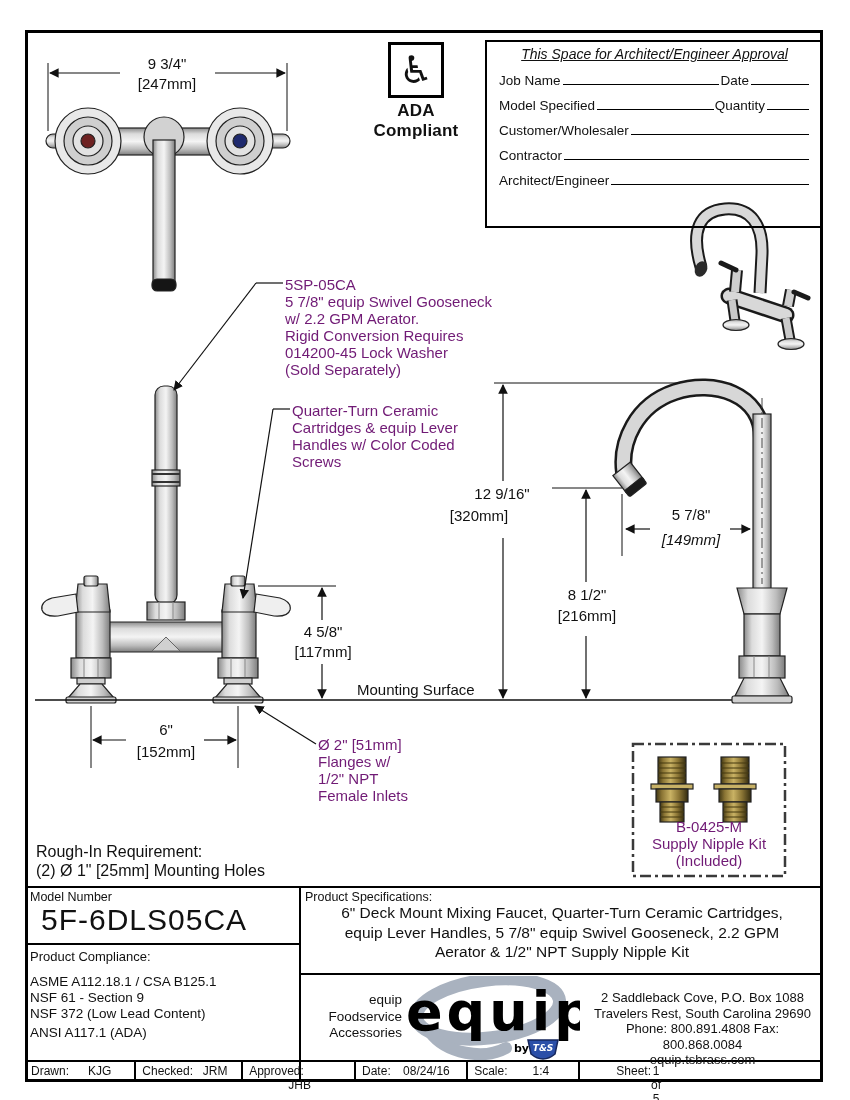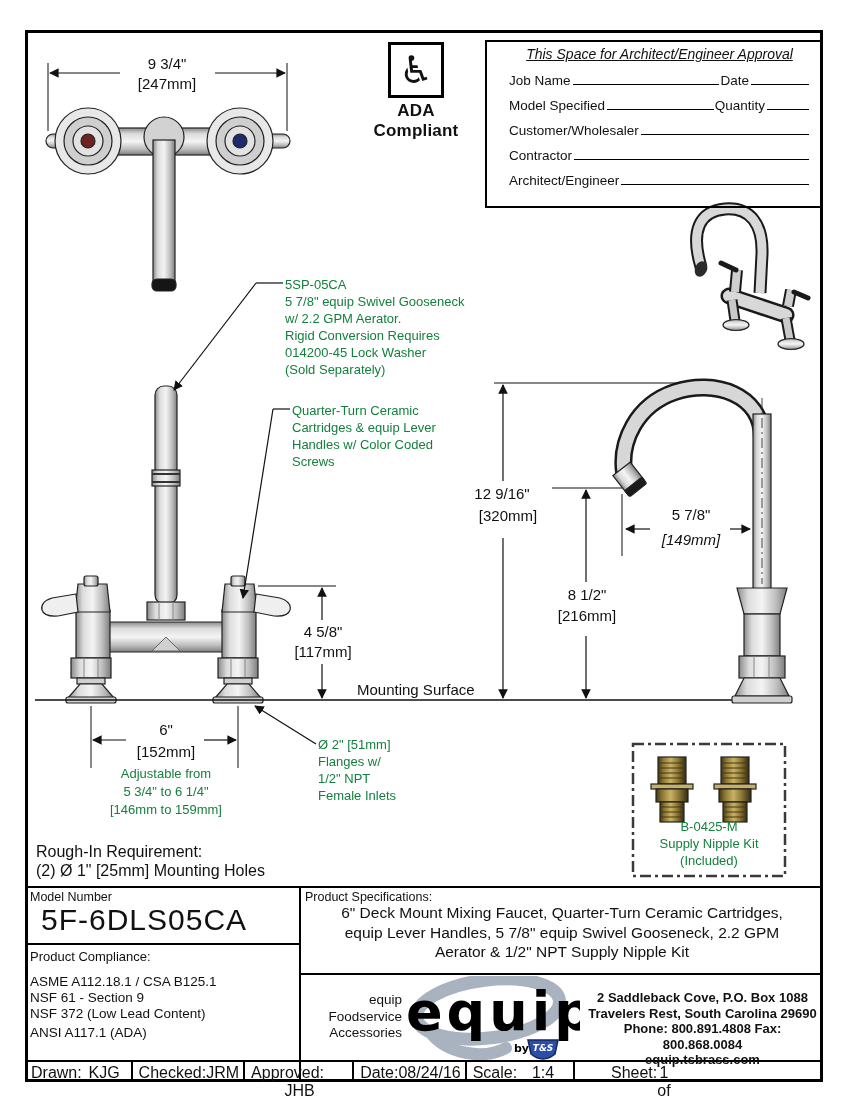--- a/index.html
+++ b/index.html
@@ -1,47 +1,47 @@
 <!DOCTYPE html>
 <html><head>
 <meta charset="utf-8">
 <style>
   html,body{margin:0;padding:0;background:#fff;}
   #page{position:relative;width:850px;height:1100px;background:#fff;overflow:hidden;
         font-family:"Liberation Sans","DejaVu Sans",sans-serif;color:#111;}
   .abs{position:absolute;}
   .lbl{position:absolute;font-size:15px;line-height:17px;color:#111;white-space:nowrap;}
-  .blk{position:absolute;font-size:13px;line-height:17px;color:#15803d;}
+  .blk{position:absolute;font-size:15px;line-height:17px;color:#701a75;}
   .ctr{text-align:center;}
   .hline{position:absolute;background:#000;height:2px;}
   .vline{position:absolute;background:#000;width:2px;}
   #border{position:absolute;left:25px;top:30px;width:798px;height:1052px;border:3px solid #000;box-sizing:border-box;}
   svg{position:absolute;left:0;top:0;}
   
-  .appr{position:absolute;left:485px;top:40px;width:337px;height:168px;border:2px solid #000;
-        box-sizing:border-box;padding:4px 10px 0 22px;font-size:13.5px;}
+  .appr{position:absolute;left:485px;top:40px;width:337px;height:188px;border:2px solid #000;
+        box-sizing:border-box;padding:4px 10px 0 12px;font-size:13.5px;}
   .appr-title{text-align:center;font-style:italic;text-decoration:underline;font-size:14px;margin-bottom:1px;}
   .arow{display:flex;align-items:flex-end;height:25px;}
   .arow span{white-space:nowrap;}
   .fill{flex:1;border-bottom:1.4px solid #000;height:1px;margin:0 1px 3px 2px;}
   .f60{flex:0 0 58px;} .f44{flex:0 0 42px;}
   
   .ada{position:absolute;left:355px;top:42px;width:122px;text-align:center;}
   .ada-box{width:50px;height:50px;border:3px solid #000;margin:0 auto;font-size:38px;line-height:50px;}
   .ada-label{font-size:17px;font-weight:bold;margin-top:3px;letter-spacing:.2px;}
   
   .small-lab{position:absolute;font-size:12.5px;}
   .model-num{position:absolute;left:25px;top:903px;width:275px;text-align:left;font-size:30px;letter-spacing:1px;padding-left:16px;}
   .list{font-size:13.5px;line-height:16px;}
   .ansi-gap div:last-child{margin-top:3px;}
   .specs{position:absolute;left:303px;top:903px;width:518px;text-align:center;font-size:15.5px;line-height:19.5px;}
   .tagline{position:absolute;left:310px;top:992px;width:92px;text-align:right;font-size:13.5px;line-height:16.5px;}
-  .addr{position:absolute;left:585px;top:990px;width:235px;text-align:center;font-size:13px;line-height:15.5px;font-weight:bold;}
+  .addr{position:absolute;left:585px;top:990px;width:235px;text-align:center;font-size:13px;line-height:15.5px;}
   
-  .footer{position:absolute;left:25px;top:1062px;width:640px;height:20px;display:flex;font-size:16px;}
+  .footer{position:absolute;left:25px;top:1062px;width:640px;height:20px;display:flex;font-size:12px;}
   .fcell{box-sizing:border-box;border-right:2px solid #000;display:flex;padding:2px 4px 0 6px;}
   .fcell:last-child{border-right:none;padding-left:36px;}
   .fcell .v{flex:1;text-align:center;}
   .rough{position:absolute;left:36px;top:843px;font-size:16px;line-height:18.5px;}
 </style>
 </head>
 <body>
 
 <div id="page">
 
@@ -235,40 +235,35 @@
       <div>(Sold Separately)</div>
     </div>
   <div class="blk" style="left:292px;top:402px;">
       <div>Quarter-Turn Ceramic</div>
       <div>Cartridges &amp; equip Lever</div>
       <div>Handles w/ Color Coded</div>
       <div>Screws</div>
     </div>
 
   <div class="lbl ctr" style="left:447px;top:485px;width:110px;">12 9/16"</div>
-  <div class="lbl ctr" style="left:453px;top:507px;width:110px;">[320mm]</div>
+  <div class="lbl ctr" style="left:424px;top:507px;width:110px;">[320mm]</div>
 
   <div class="lbl ctr" style="left:645px;top:506px;width:92px;">5 7/8"</div>
   <div class="lbl ctr" style="left:643px;top:531px;width:96px;font-style:italic;">[149mm]</div>
 
   <div class="lbl ctr" style="left:546px;top:586px;width:82px;">8 1/2"</div>
   <div class="lbl ctr" style="left:540px;top:607px;width:94px;">[216mm]</div>
 
   <div class="lbl ctr" style="left:282px;top:623px;width:82px;">4 5/8"</div>
   <div class="lbl ctr" style="left:276px;top:643px;width:94px;">[117mm]</div>
 
   <div class="lbl" style="left:357px;top:681px;">Mounting Surface</div>
 
   <div class="lbl ctr" style="left:137px;top:721px;width:58px;">6"</div>
   <div class="lbl ctr" style="left:118px;top:743px;width:96px;">[152mm]</div>
-  <div class="blk ctr" style="left:68px;top:765px;width:196px;line-height:18px;">
-      <div>Adjustable from</div>
-      <div>5 3/4" to 6 1/4"</div>
-      <div>[146mm to 159mm]</div>
-    </div>
 
   <div class="blk" style="left:318px;top:736px;">
       <div>Ø 2" [51mm]</div>
       <div>Flanges w/</div>
       <div>1/2" NPT</div>
       <div>Female Inlets</div>
     </div>
 
   <div class="blk ctr" style="left:634px;top:818px;width:150px;">
       <div>B-0425-M</div>

